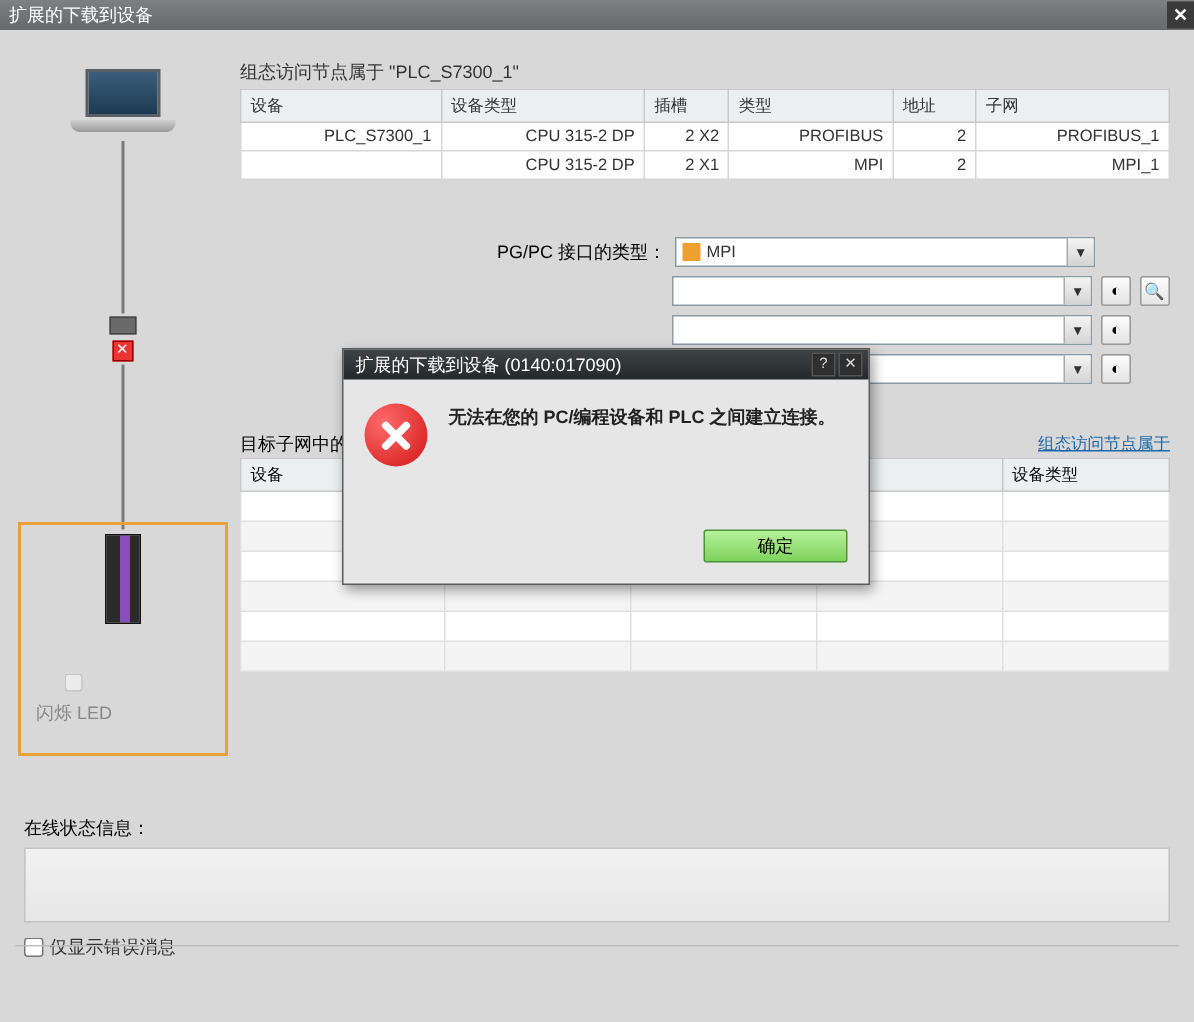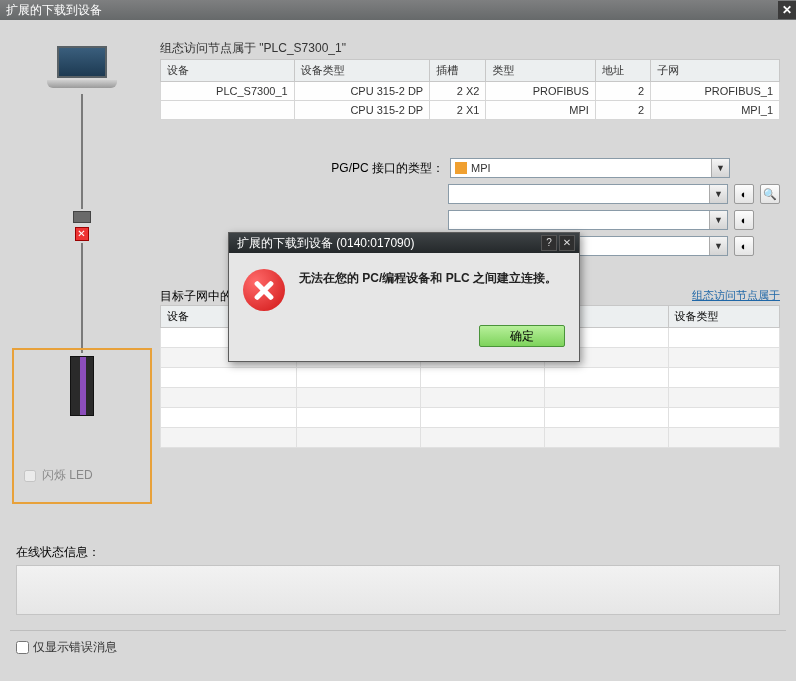--- a/index.html
+++ b/index.html
@@ -102,20 +102,21 @@
     border:1px solid #111;
   }
   .led-row {
     position: absolute;
     bottom: 18px;
     left: 10px;
     display: flex;
     align-items: center;
     gap: 6px;
     color: #888;
+    flex-direction: column;
   }
   .led-row input { width:12px; height:12px; }
   
   .content {
     position: absolute;
     left: 160px;
     top: 20px;
     right: 16px;
   }
   .section-label {
@@ -240,21 +241,21 @@
   }
   .status-box {
     width: 100%;
     height: 50px;
     background: linear-gradient(to bottom,#f2f2f2,#e6e6e6);
     border: 1px solid #c4c4c4;
     margin-top: 4px;
   }
   .chk-row {
     display:flex; align-items:center; gap:4px;
-    margin-top: 24px;
+    margin-top: 8px;
     color:#333;
   }
   .footer-btns {
     position:absolute;
     right: 16px;
     bottom: 18px;
     display:flex; gap:10px;
   }
   .footer-btns .btn { width: 90px; }
   hr.sep {
@@ -320,26 +321,27 @@
     font-size:12px;
     color:#222;
     font-weight:bold;
     line-height:1.5;
   }
   .modal .mfoot {
     text-align:right;
     padding: 0 14px 14px 0;
   }
   .ok-btn {
-    width: 86px; height: 22px;
+    width: 96px; height: 22px;
     background: linear-gradient(to bottom,#b7f09a,#7ed35c);
     border:1px solid #4a933a;
     border-radius:2px;
     font-size:12px;
     cursor:pointer;
+    margin-top:28px;
   }
   .mpi-icon {
     width:12px;height:12px;
     background:#f0a030;
     display:inline-block;
     margin-right:4px;
     vertical-align:middle;
   }
 </style>
 </head>

